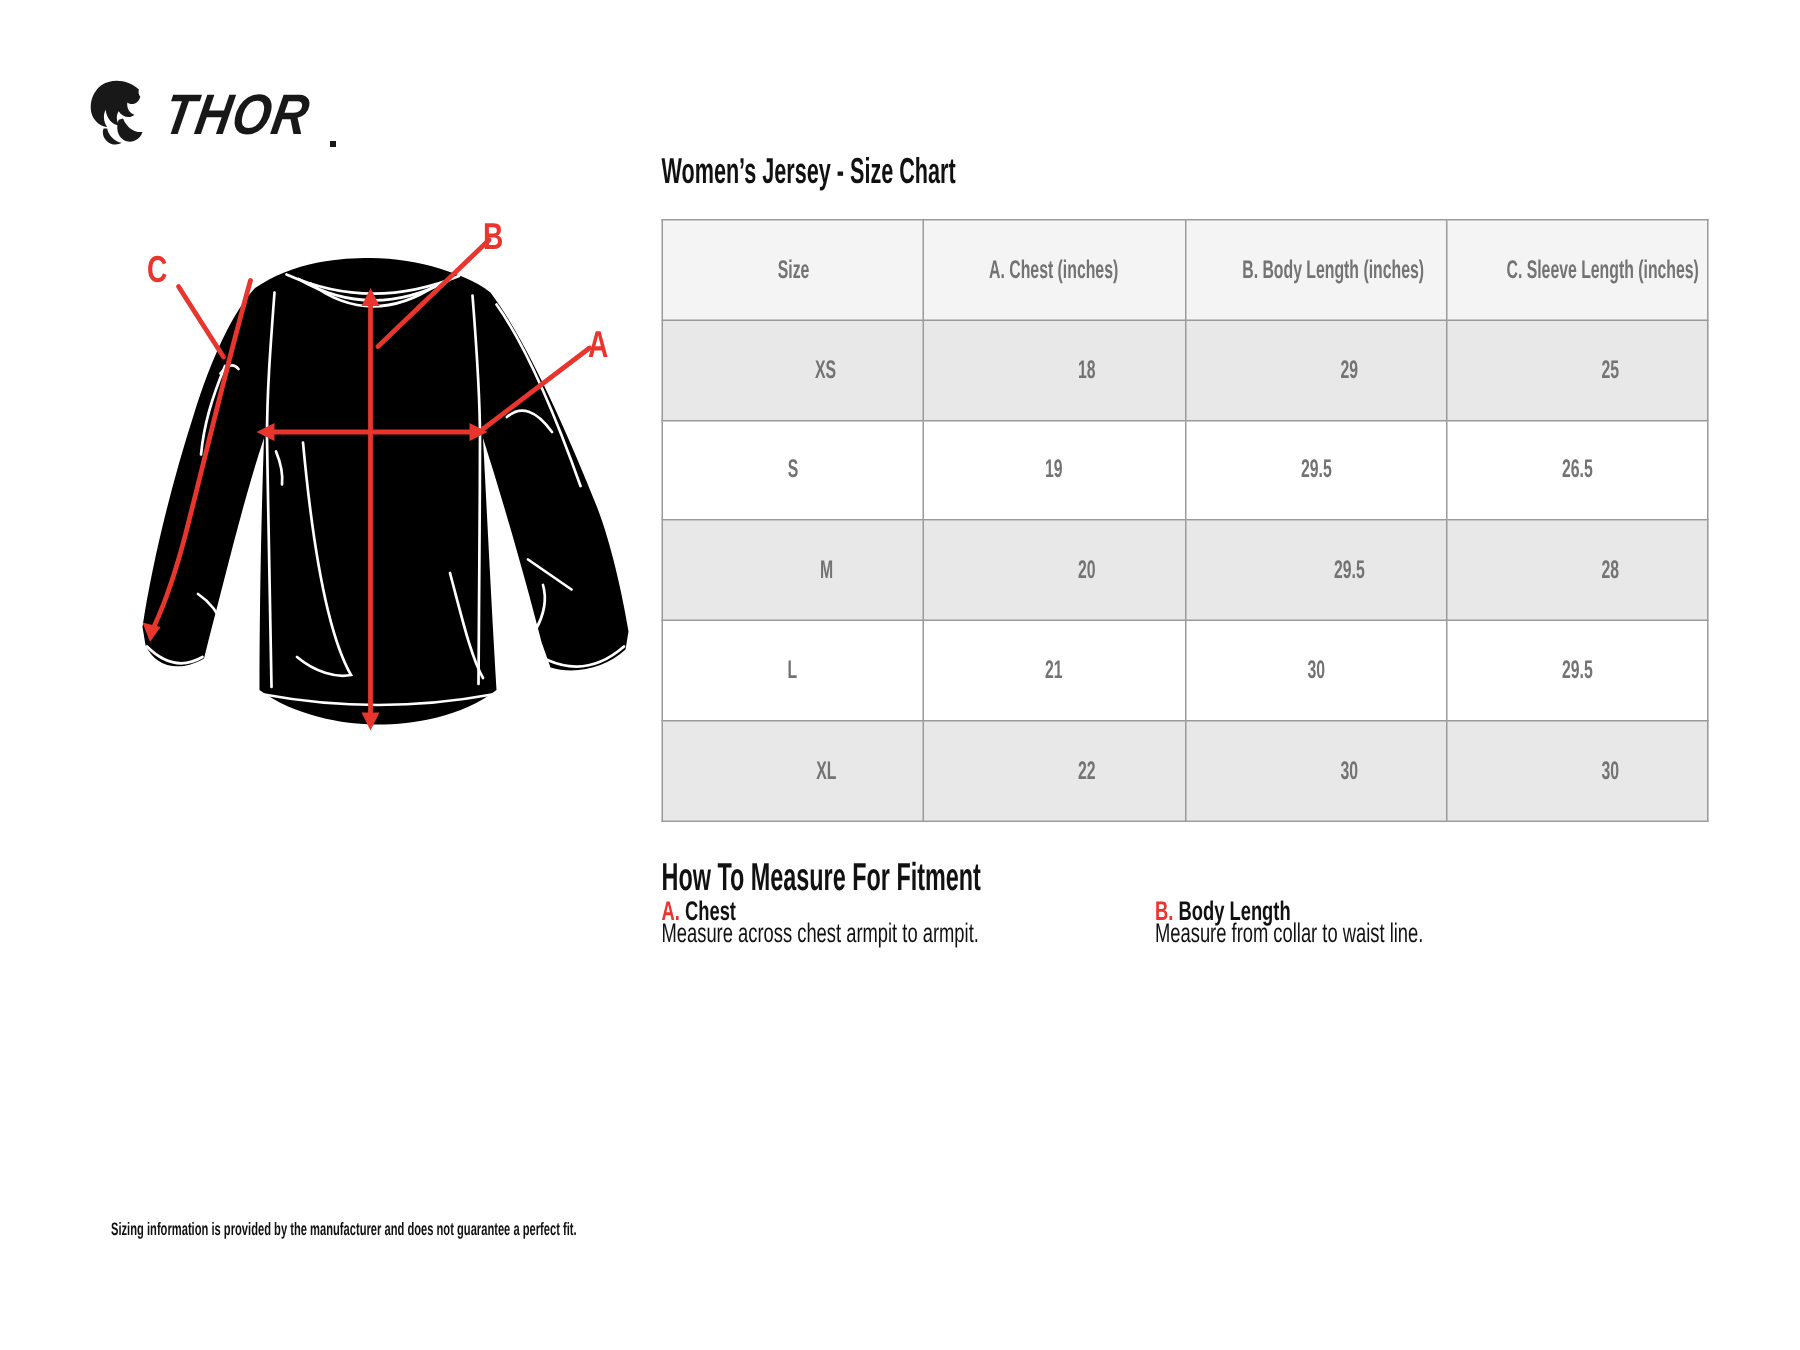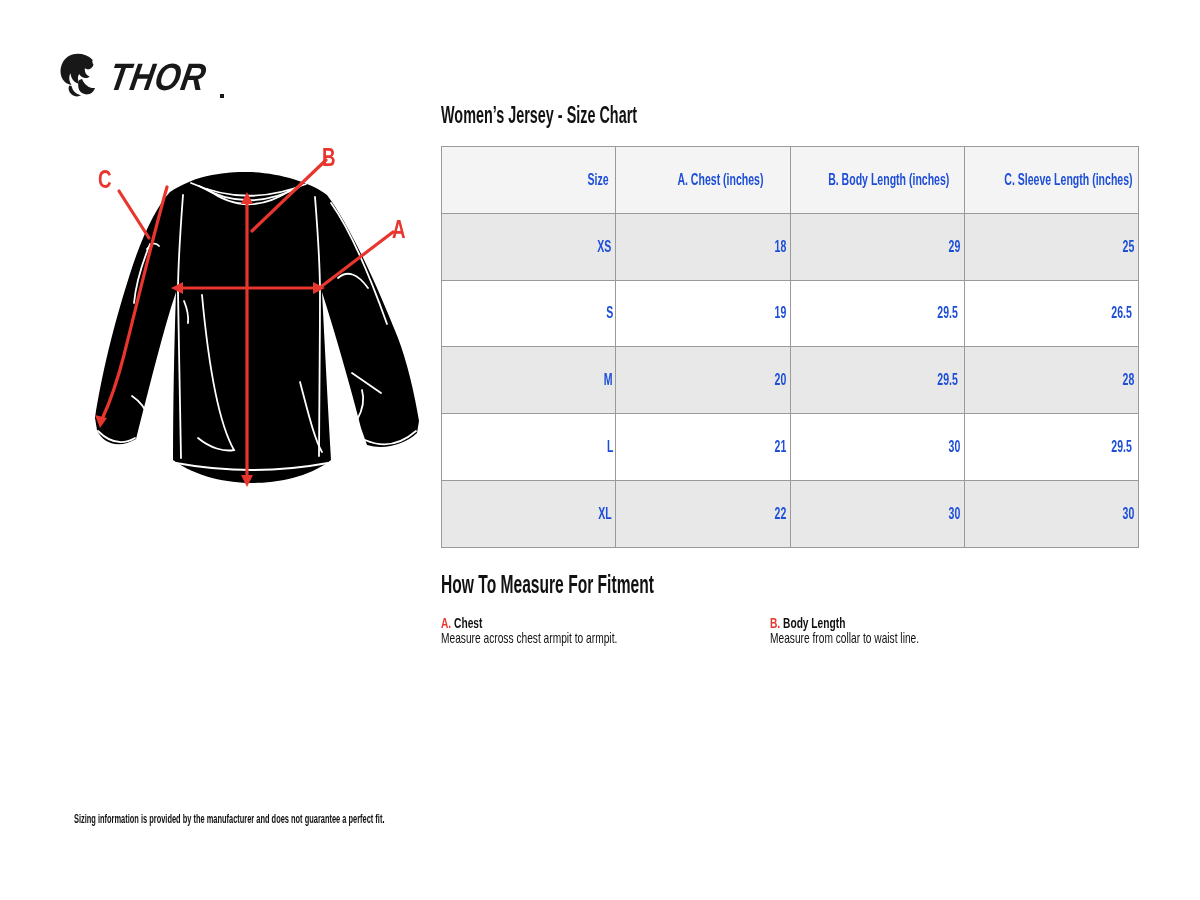--- a/index.html
+++ b/index.html
@@ -17,28 +17,28 @@
     display:inline-block;transform:skewX(-10deg) scaleX(.86);transform-origin:0 50%;letter-spacing:1px;}
   .thor-dot{display:inline-block;width:4px;height:4px;background:#181818;margin-left:-6px;align-self:flex-end;margin-bottom:4px;}
 
   
   .page-title{position:absolute;left:441px;top:103px;font-weight:700;font-size:24px;line-height:1;}
   .howto-title{position:absolute;left:441px;top:571px;font-weight:700;font-size:26px;line-height:1;}
   .page-title .cx,.howto-title .cx{transform:scaleX(.60);}
 
   
   .size-table{position:absolute;left:441px;top:146px;width:698px;border-collapse:collapse;table-layout:fixed;}
-  .size-table td{border:1px solid #9a9a9a;height:65.8px;text-align:right;vertical-align:middle;
-    font-size:17px;font-weight:700;color:#1d4ed8;padding:0;}
+  .size-table td{border:1px solid #9a9a9a;height:65.8px;text-align:center;vertical-align:middle;
+    font-size:17px;font-weight:700;color:#737373;padding:0;}
   .size-table tr.hdr td{background:#f4f4f4;}
   .size-table tr.shade td{background:#e8e8e8;padding-left:44px;}
   .size-table tr.plain td{background:#ffffff;}
 
   
-  .measure-item{position:absolute;font-size:15px;line-height:14px;margin-top:16px;}
+  .measure-item{position:absolute;font-size:18px;line-height:14px;}
   .mi-label{font-weight:700;}
   .mi-key{color:#e8352e;font-weight:700;}
   .measure-item .cx{transform:scaleX(.68);}
   .mi-desc{margin-top:1px;}
 
   
   .disclaimer{position:absolute;left:58px;top:813px;font-size:12px;font-weight:700;line-height:13px;margin-left:16px;}
   .disclaimer .cx{transform:scaleX(.62);}
 
   

